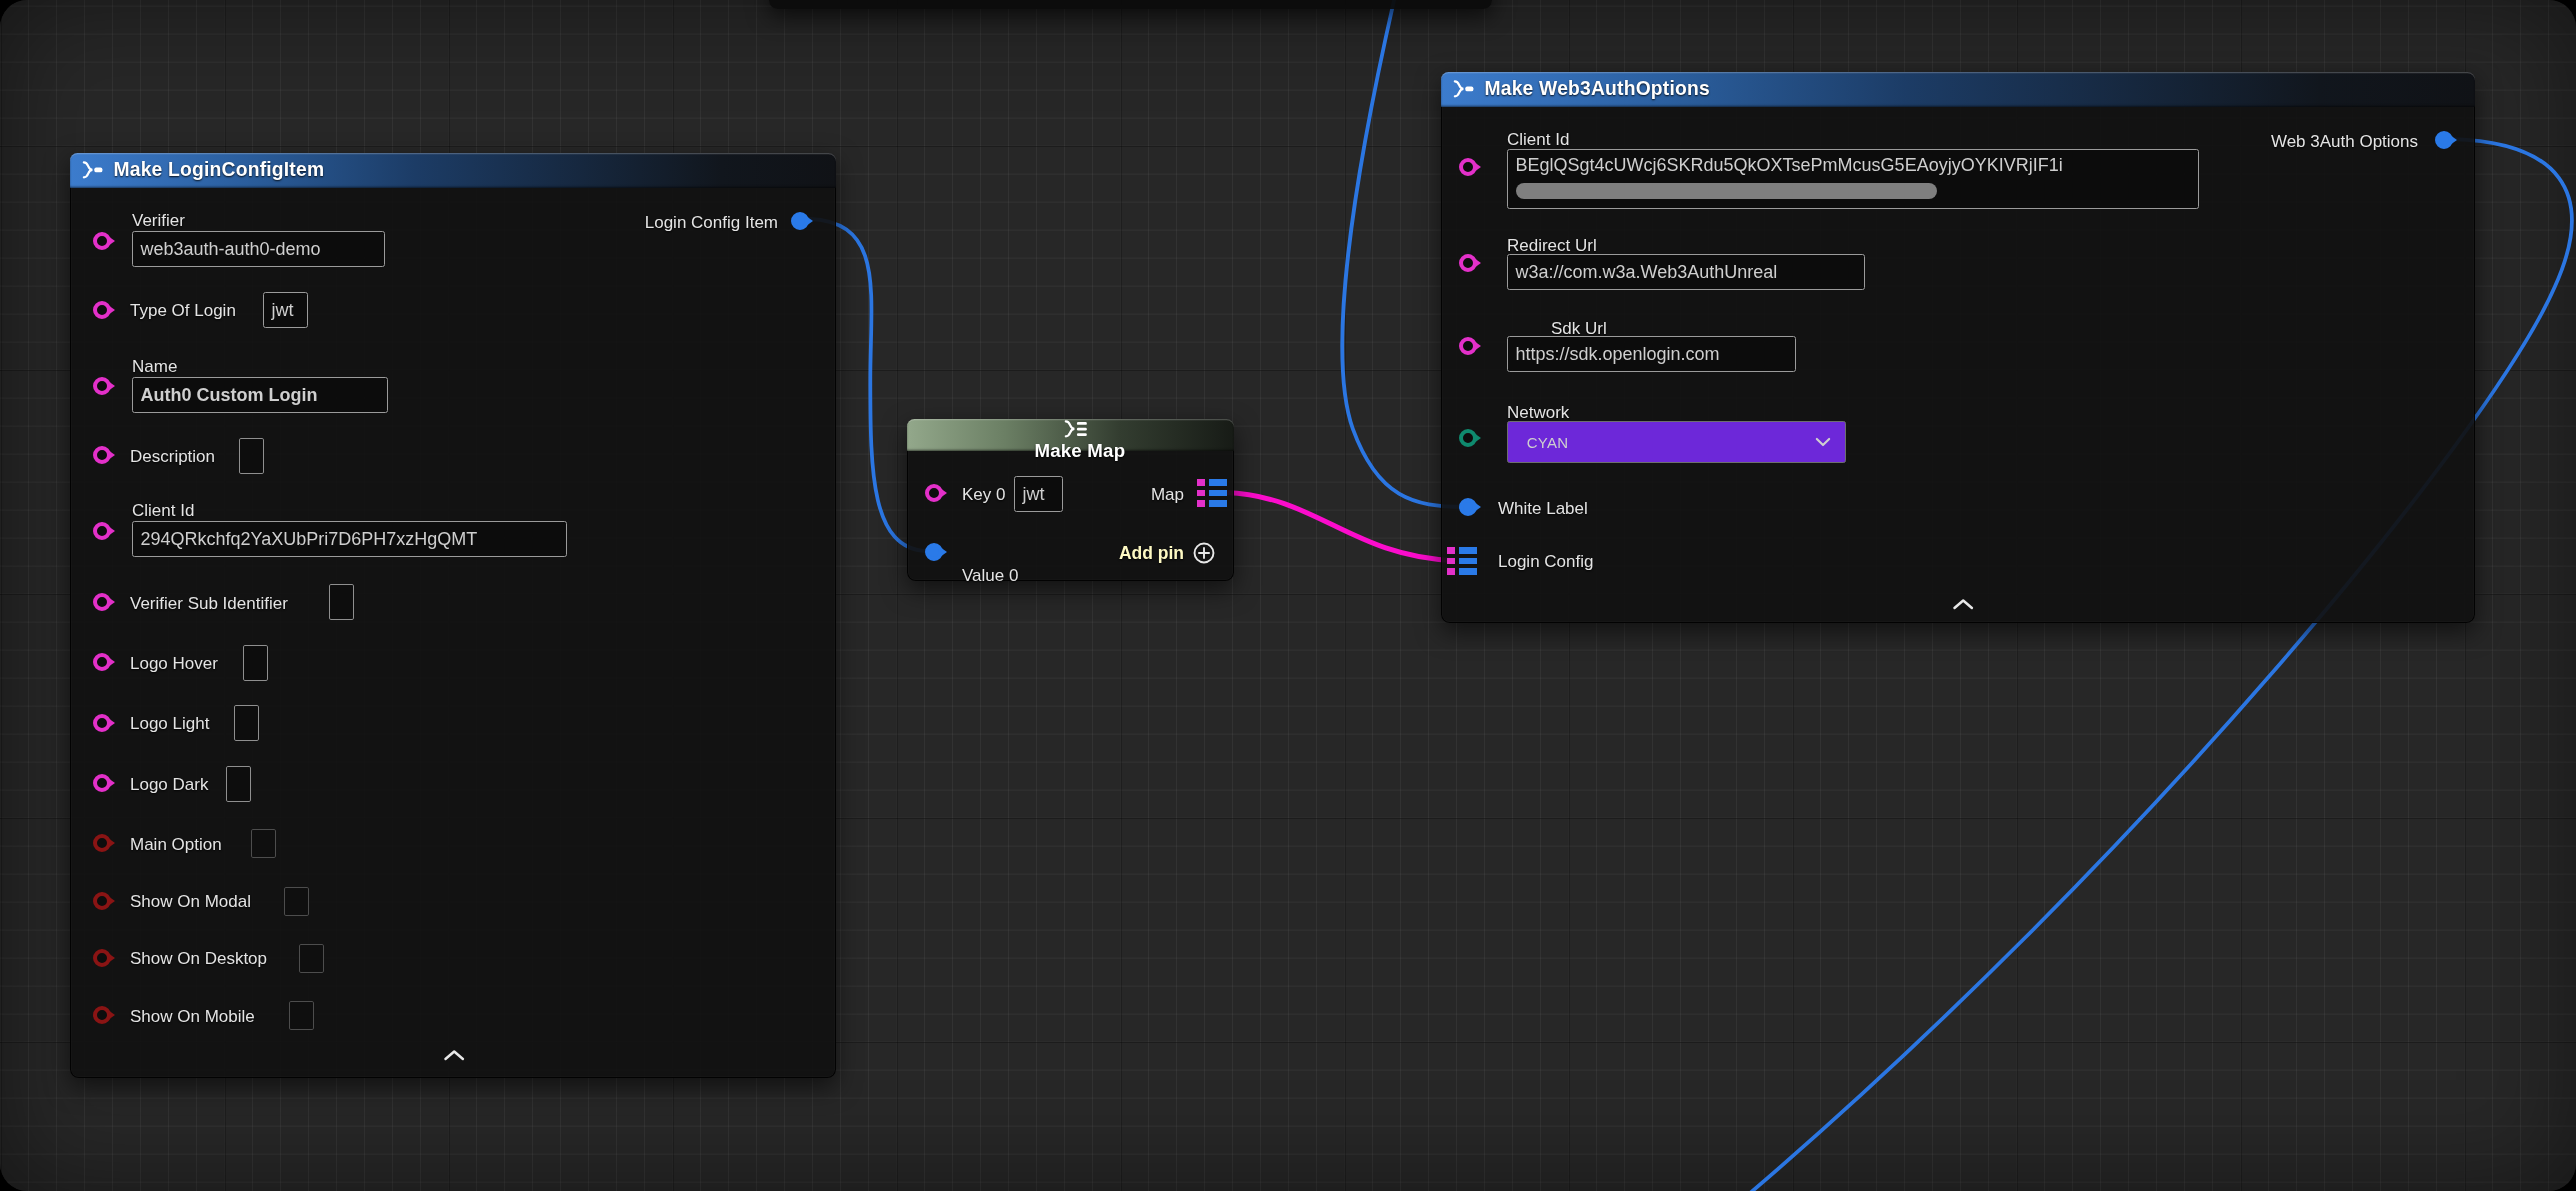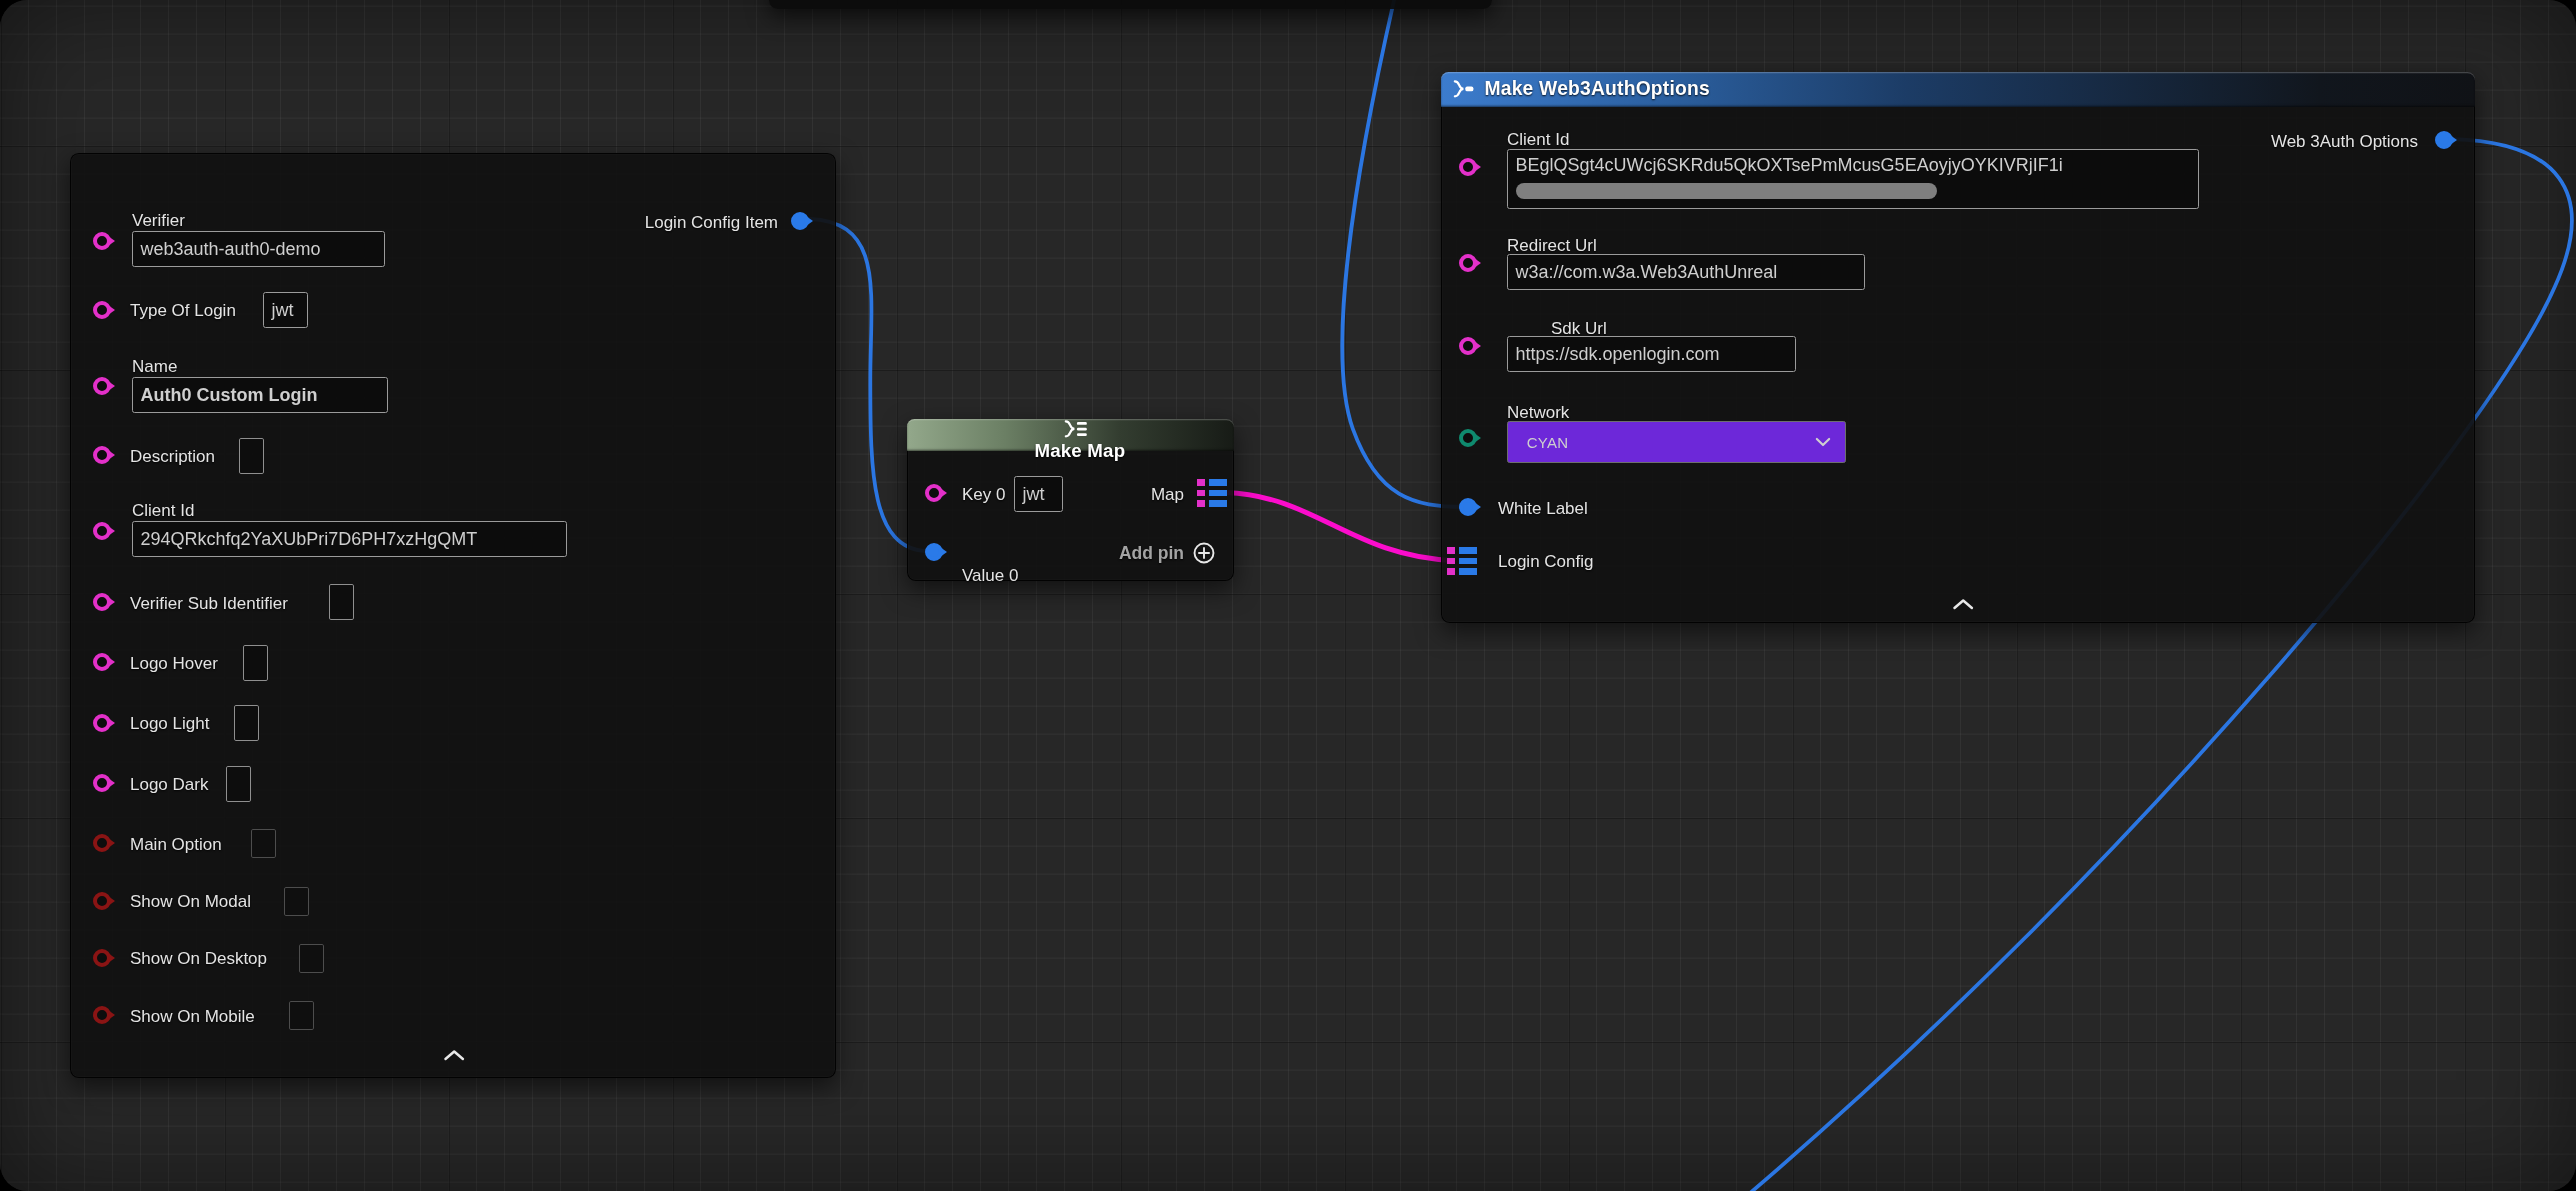--- a/index.html
+++ b/index.html
@@ -54,41 +54,48 @@
   .ebox{position:absolute;width:25px;height:36px;background:rgba(8,8,8,0.5);
     border:1.2px solid #8f8f8f;border-radius:1.9px;box-sizing:border-box;}
   .cbox{position:absolute;width:25px;height:29px;background:#0f0f0f;
     border:1.2px solid #4d4d4d;border-radius:1.9px;box-sizing:border-box;}
   .dropdown{position:absolute;background:#6d28d9;border:1.2px solid #6e6e6e;border-radius:2.5px;
     box-sizing:border-box;color:#cfcfcf;}
   .dd-text{position:absolute;left:18.7px;top:50%;transform:translateY(-50%);font-size:15px;letter-spacing:0.3px;}
   .dd-chev{position:absolute;right:13.7px;top:50%;transform:translateY(-50%);}
   .scrollthumb{position:absolute;height:16px;background:#7f7f7f;border-radius:8px;}
   .chev{position:absolute;}
-  .addpin{position:absolute;display:flex;align-items:center;gap:7.5px;color:#a3a3a3;
+  .addpin{position:absolute;display:flex;align-items:center;gap:7.5px;color:#fef9c3;
     font-size:17.5px;font-weight:600;text-shadow:0 1.2px 1.9px rgba(0,0,0,0.9);}
   .partial-node{position:absolute;z-index:2;background:rgba(11,11,11,0.96);
     border-radius:0 0 8.7px 8.7px;box-shadow:0 7.5px 21px rgba(0,0,0,0.6);}
   .clientid-multi{line-height:29px;padding-top:1.2px;}
 </style>
 </head>
 <body>
 
 <div id="frame">
 
   <svg id="wires" width="2576" height="1192" viewBox="0 0 4132 1912">
     <path class="wire" d="M 1298 351 C 1420 356 1396 470 1396 610 C 1396 760 1398 880 1486 884" stroke="#2b76e2" stroke-width="6"></path>
     <path class="wire" d="M 1966 790 C 2110 795 2168 892 2330 899" stroke="#fb0ccc" stroke-width="8"></path>
     <path class="wire" d="M 2238 -8 C 2170 290 2128 570 2170 688 C 2210 798 2268 813 2348 813" stroke="#2b76e2" stroke-width="6"></path>
     <path class="wire" d="M 3934 223 C 4100 228 4168 305 4098 460 C 3995 695 3430 1385 2788 1930" stroke="#2b76e2" stroke-width="6"></path>
   </svg>
 
   <div class="partial-node" style="left:769px;top:-21px;width:723px;height:30px;"></div>
 
   <div class="node" style="left:70px;top:153px;width:764px;height:923px;">
+    <div class="node-header hdr-blue">
+      <svg class="hicon" width="25" height="21" viewBox="0 0 40 34">
+        <path d="M6 4 C15 4 11 16 20 16 C11 16 15 28 6 28" stroke="#fff" stroke-width="3.6" fill="none" stroke-linecap="round"></path>
+        <rect x="23" y="12" width="13" height="8" rx="3" fill="#fff"></rect>
+      </svg>
+      <span class="node-title">Make LoginConfigItem</span>
+    </div>
 
     <span class="plabel rlabel" style="right:57px;top:59px;">Login Config Item</span>
     <span class="pin obj filled" style="left:720px;top:58px;"></span>
 
     <span class="plabel" style="left:61px;top:57px;">Verifier</span>
     <span class="pin str" style="left:22px;top:78px;"></span>
     <div class="tfield" style="left:61px;top:77px;width:253px;">web3auth-auth0-demo</div>
 
     <span class="pin str" style="left:22px;top:147px;"></span>
     <span class="plabel" style="left:59px;top:147px;">Type Of Login</span>

